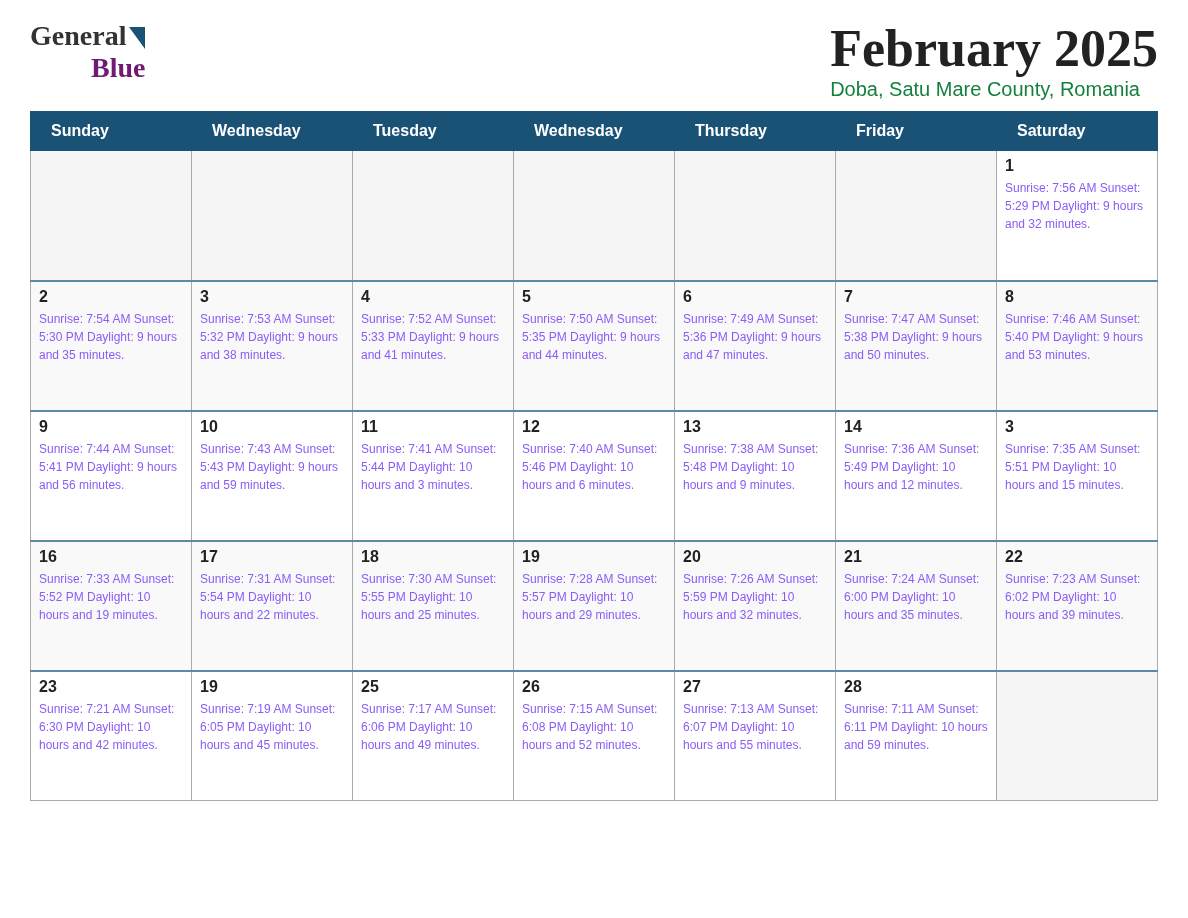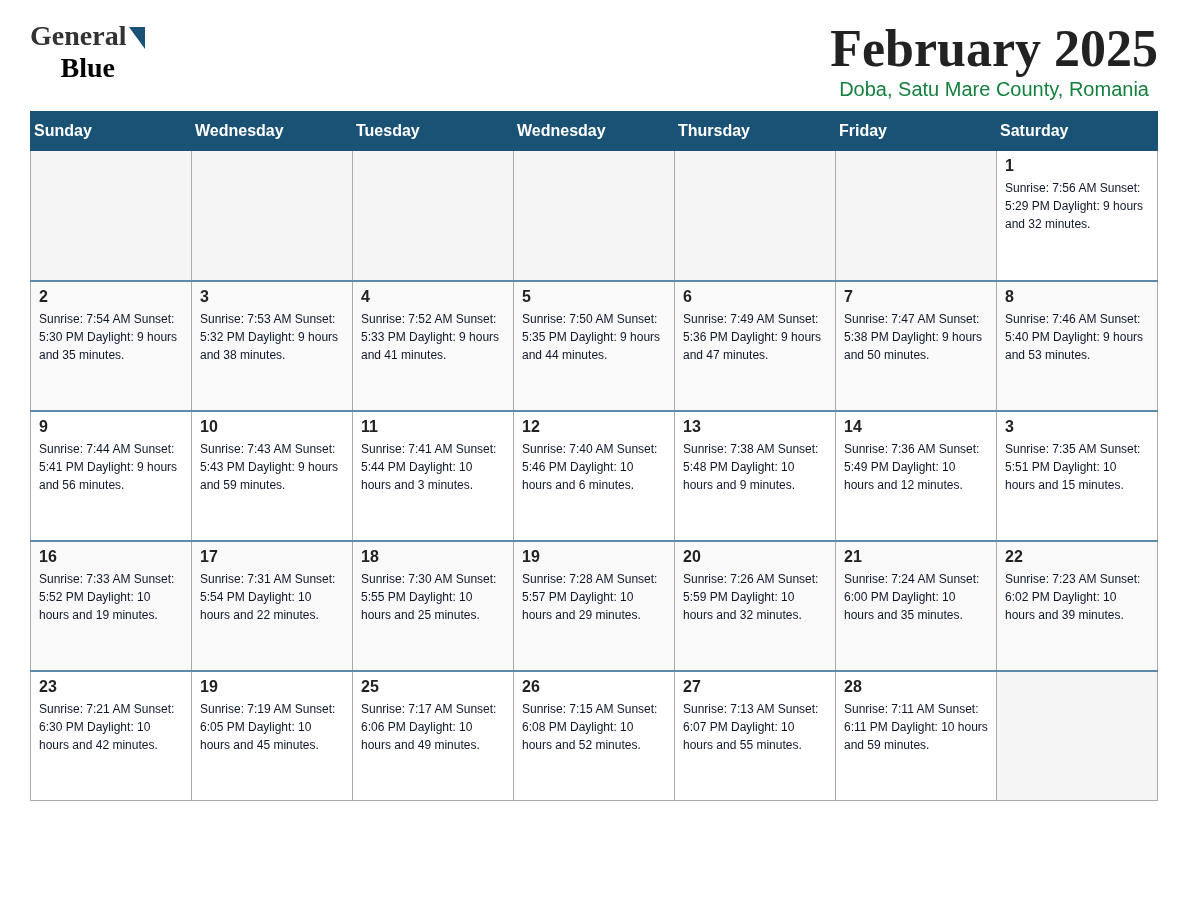--- a/index.html
+++ b/index.html
@@ -12,21 +12,21 @@
     }
     .header {
       display: flex;
       justify-content: space-between;
       align-items: flex-start;
       margin-bottom: 10px;
     }
     .logo {
       display: flex;
       flex-direction: column;
-      align-items: center;
+      align-items: flex-end;
     }
     .logo-top {
       display: flex;
       align-items: center;
     }
     .logo-general {
       font-size: 28px;
       font-weight: bold;
       color: #333;
       font-family: Georgia, serif;
@@ -36,26 +36,26 @@
       height: 0;
       border-left: 16px solid transparent;
       border-right: 0px solid transparent;
       border-top: 22px solid #1a5276;
       margin-left: 3px;
       margin-top: 4px;
     }
     .logo-blue {
       font-size: 28px;
       font-weight: bold;
-      color: #000000;
+      color: #701a75;
       font-family: Georgia, serif;
       margin-left: 2px;
     }
     .title-section {
-      text-align: center;
+      text-align: left;
     }
     .month-title {
       font-size: 52px;
       font-weight: bold;
       color: #222;
       font-family: Georgia, serif;
       line-height: 1.1;
     }
     .location {
       font-size: 20px;
@@ -65,21 +65,21 @@
     .calendar {
       width: 100%;
       border-collapse: collapse;
       margin-top: 10px;
     }
     .calendar th {
       background-color: #1a5276;
       color: #fff;
       font-size: 16px;
       font-weight: bold;
-      padding: 10px 3px;
+      padding: 10px 20px;
       text-align: left;
       border: 1px solid #1a5276;
     }
     .calendar td {
       border: 1px solid #aaa;
       vertical-align: top;
       padding: 6px 8px;
       width: calc(100% / 7);
       height: 130px;
       background: #fff;
@@ -89,21 +89,21 @@
     }
     .day-number {
       font-size: 16px;
       font-weight: bold;
       color: #222;
       display: block;
       margin-bottom: 4px;
     }
     .day-info {
       font-size: 12px;
-      color: #0f172a;
+      color: #8b5cf6;
       line-height: 1.5;
     }
     .empty-cell {
       background: #f5f5f5 !important;
     }
     
     .calendar tbody tr:not(:last-child) td {
       border-bottom: 2px solid #5d8aa8;
     }
   </style>

